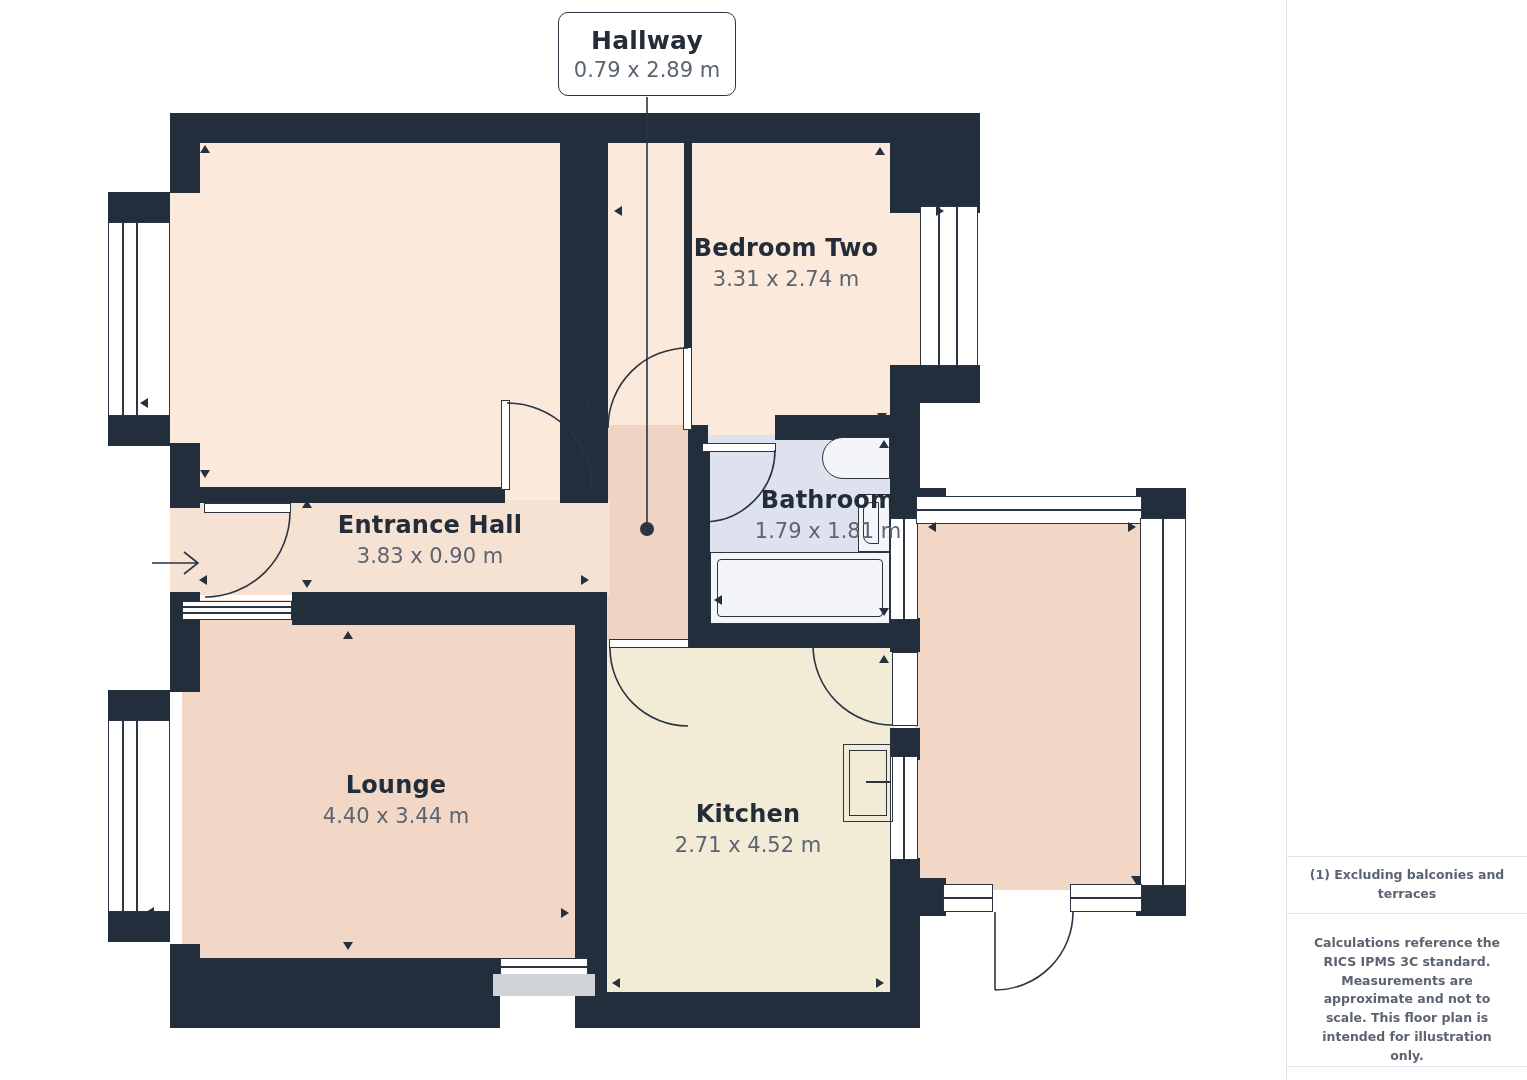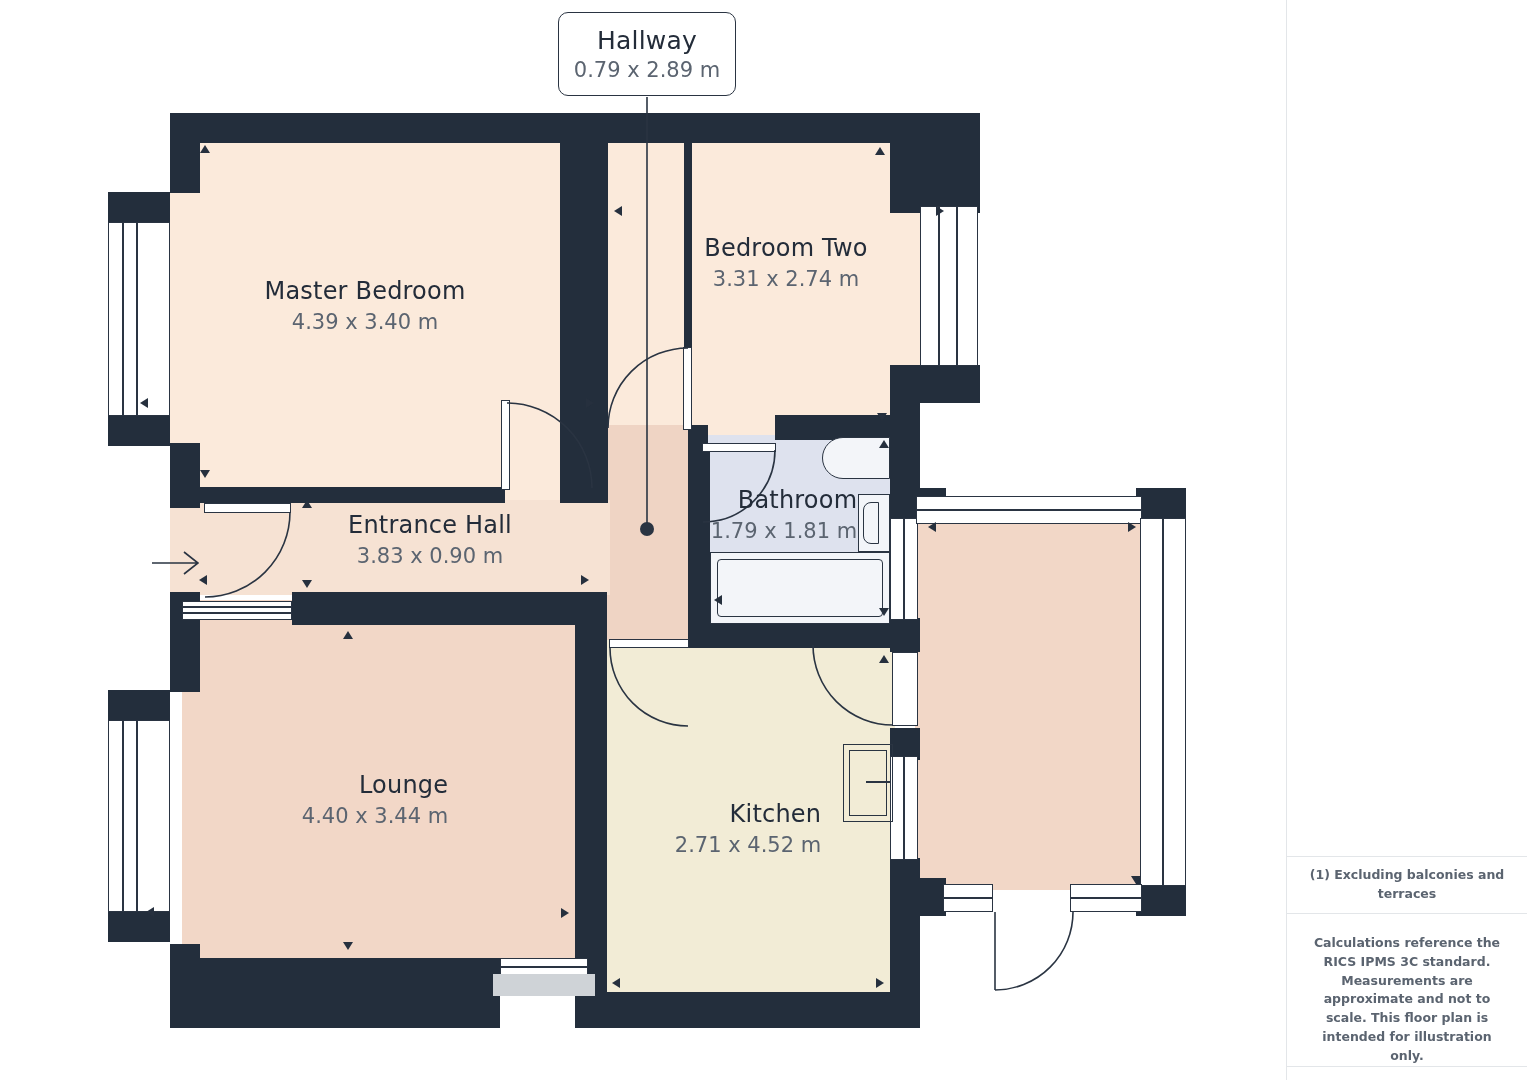--- a/index.html
+++ b/index.html
@@ -11,21 +11,21 @@
   .plain{border:1px solid var(--c-line);}
   .leaf{position:absolute;background:#fff;border:1px solid var(--c-line);box-sizing:border-box;z-index:3;}
   .sill{position:absolute;background:var(--c-sill);z-index:3;}
   .vline{position:absolute;top:0;bottom:0;width:1.5px;background:var(--c-line);}
   .hline{position:absolute;left:0;right:0;height:1.5px;background:var(--c-line);}
   .fixture{position:absolute;border:1.5px solid var(--c-line);background:var(--c-fixture);box-sizing:border-box;z-index:3;}
   .fixinner{position:absolute;border:1px solid var(--c-line);box-sizing:border-box;}
   .watermark{position:absolute;z-index:4;font-size:108px;font-weight:600;letter-spacing:6px;color:var(--c-watermark);pointer-events:none;}
   svg.annot{position:absolute;left:0;top:0;z-index:5;}
   .label{position:absolute;transform:translate(-50%,-50%);text-align:center;z-index:10;white-space:nowrap;}
-  .room-name{font-weight:normal;font-size:24px;color:var(--c-textdark);letter-spacing:.2px;text-align:right;}
+  .room-name{font-weight:bold;font-size:24px;color:var(--c-textdark);letter-spacing:.2px;}
   .room-dims{font-size:21px;color:var(--c-textgray);margin-top:5px;}
   .callout{position:absolute;left:558px;top:12px;width:178px;height:84px;background:#fff;border:1.5px solid var(--c-line);border-radius:10px;z-index:11;display:flex;flex-direction:column;align-items:center;justify-content:center;box-sizing:border-box;}
   .callout .room-name{font-size:25px;}
   .callout .room-dims{font-size:21px;margin-top:3px;}
   .sidebar{position:absolute;left:1286px;top:0;width:241px;height:1080px;background:#fff;border-left:1px solid var(--c-borderlight);box-sizing:border-box;z-index:12;}
   .area-block{position:absolute;top:394px;left:0;width:100%;text-align:center;}
   .area-title{font-size:15px;font-weight:bold;color:var(--c-textdark);}
   .area-title sup{font-size:9px;}
   .area-value{font-size:15px;color:var(--c-textgray);margin-top:11px;}
   .note-box{position:absolute;left:0;width:100%;box-sizing:border-box;background:#fff;color:var(--c-textgray);font-size:12.5px;line-height:1.5;text-align:center;font-weight:bold;}
@@ -178,37 +178,33 @@
       <polygon points="154,907 154,917 146,912"></polygon>
       <polygon points="561,908 561,918 569,913"></polygon>
       <polygon points="343,639 353,639 348,631"></polygon>
       <polygon points="343,942 353,942 348,950"></polygon>
       <polygon points="620,978 620,988 612,983"></polygon>
       <polygon points="876,978 876,988 884,983"></polygon>
       <polygon points="879,663 889,663 884,655"></polygon>
     </g>
   </svg>
 
-  <div class="label" style="left:365px;top:305px">
-    <div class="room-name">Master Bedroom</div>
-    <div class="room-dims">4.39 x 3.40 m</div>
-  </div>
   <div class="label" style="left:786px;top:262px">
     <div class="room-name">Bedroom Two</div>
     <div class="room-dims">3.31 x 2.74 m</div>
   </div>
-  <div class="label" style="left:784px;top:514px">
+  <div class="label" style="left:828px;top:514px">
     <div class="room-name">Bathroom</div>
     <div class="room-dims">1.79 x 1.81 m</div>
   </div>
   <div class="label" style="left:430px;top:539px">
     <div class="room-name">Entrance Hall</div>
     <div class="room-dims">3.83 x 0.90 m</div>
   </div>
-  <div class="label" style="left:375px;top:799px">
+  <div class="label" style="left:396px;top:799px">
     <div class="room-name">Lounge</div>
     <div class="room-dims">4.40 x 3.44 m</div>
   </div>
   <div class="label" style="left:748px;top:828px">
     <div class="room-name">Kitchen</div>
     <div class="room-dims">2.71 x 4.52 m</div>
   </div>
 
   <div class="callout">
     <div class="room-name">Hallway</div>

